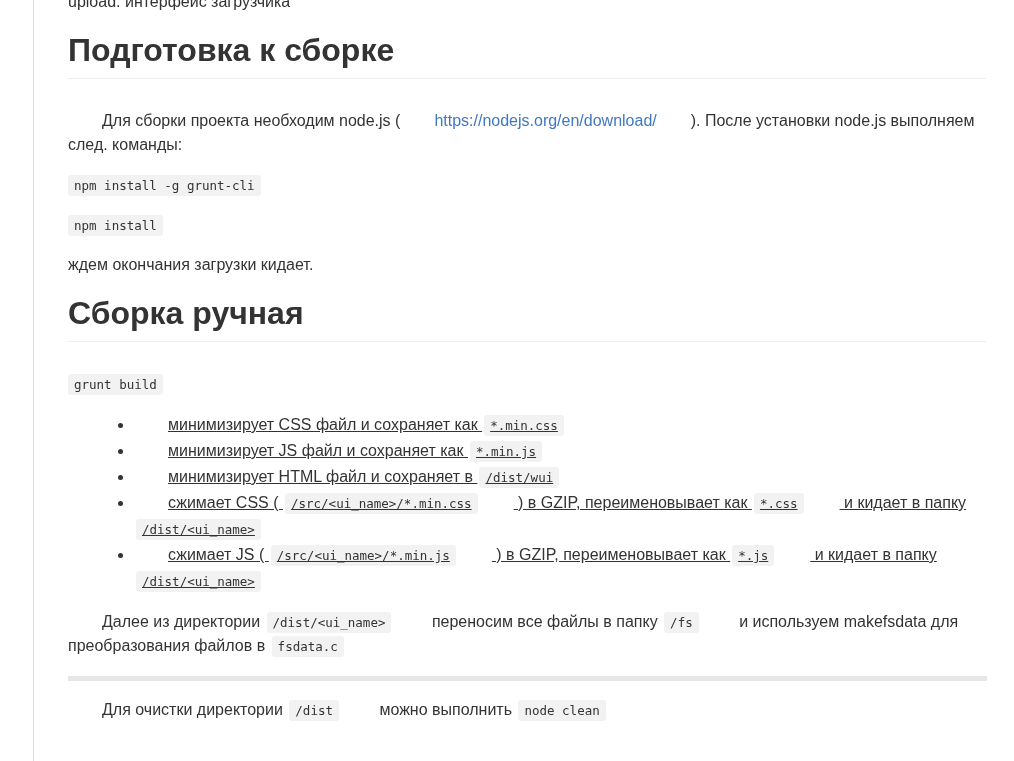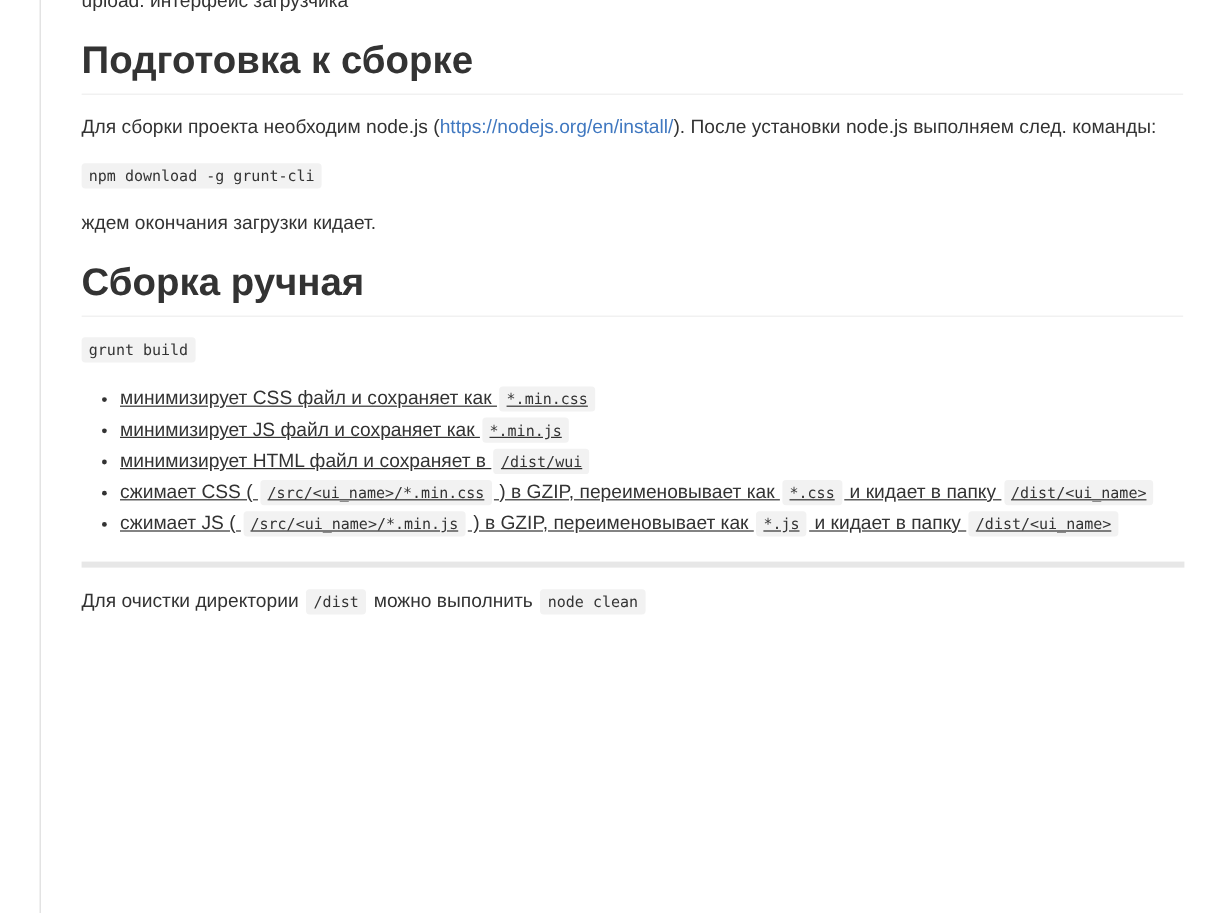--- a/index.html
+++ b/index.html
@@ -3,21 +3,21 @@
 <meta charset="utf-8">
 <style>
   :root {
     --link: #4078c0;
     --text: #333333;
     --code_bg: #f2f2f2;
     --container_border: #dddddd;
     --heading_rule: #eeeeee;
     --hr_fill: #e7e7e7;
   }
-  * { box-sizing: border-box; }
+  * { box-sizing: border-box; margin-left: 34px; }
   html, body {
     margin: 0; padding: 0;
     background: #ffffff;
   }
   body {
     width: 1014px; height: 761px;
     overflow: hidden;
     font-family: "Liberation Sans", sans-serif;
     font-size: 16px;
     color: var(--text);
@@ -28,21 +28,21 @@
     width: 986px;
     min-height: 800px;
     padding: 0 33px 40px 34px;
   }
   .readme-box > :first-child { margin-top: -10px; }
   p { margin: 0 0 16px 0; line-height: 1.5; }
   h1 {
     font-size: 32px;
     font-weight: 700;
     line-height: 1.25;
-    margin: 10px 0 16px 0;
+    margin: 10px 0 30px 0;
     padding-bottom: 8px;
     border-bottom: 1px solid var(--heading_rule);
     color: var(--text);
   }
   a {
     color: var(--link);
     text-decoration: none;
     cursor: pointer;
   }
   code {
@@ -75,40 +75,42 @@
 </style>
 </head>
 <body>
 
 <div class="readme-box">
 
   <p>upload: интерфейс загрузчика</p>
 
   <h1>Подготовка к сборке</h1>
 
-  <p><span>Для сборки проекта необходим node.js (</span><a>https://nodejs.org/en/install/</a><span>). После установки node.js выполняем след. команды:</span></p>
+  <p><span>Для сборки проекта необходим node.js (</span><a>https://nodejs.org/en/download/</a><span>). После установки node.js выполняем след. команды:</span></p>
 
-  <p class="codep"><code>npm download -g grunt-cli</code></p>
+  <p class="codep"><code>npm install -g grunt-cli</code></p>
 
 
+  <p class="codep"><code>npm install</code></p>
 
   <p>ждем окончания загрузки кидает.</p>
 
   <h1>Сборка ручная</h1>
 
 
   <p class="codep"><code>grunt build</code></p>
 
 
   <ul>
     <li><span>минимизирует CSS файл и сохраняет как </span><code>*.min.css</code></li>
     <li><span>минимизирует JS файл и сохраняет как </span><code>*.min.js</code></li>
     <li><span>минимизирует HTML файл и сохраняет в </span><code>/dist/wui</code></li>
     <li><span>сжимает CSS ( </span><code>/src/&lt;ui_name&gt;/*.min.css</code><span> ) в GZIP, переименовывает как </span><code>*.css</code><span> и кидает в папку </span><code>/dist/&lt;ui_name&gt;</code></li>
     <li><span>сжимает JS ( </span><code>/src/&lt;ui_name&gt;/*.min.js</code><span> ) в GZIP, переименовывает как </span><code>*.js</code><span> и кидает в папку </span><code>/dist/&lt;ui_name&gt;</code></li>
   </ul>
 
+  <p><span>Далее из директории </span><code>/dist/&lt;ui_name&gt;</code><span> переносим все файлы в папку </span><code>/fs</code><span> и используем makefsdata для преобразования файлов в </span><code>fsdata.c</code></p>
 
   <hr class="thick">
 
   <p><span>Для очистки директории </span><code>/dist</code><span> можно выполнить </span><code>node clean</code></p>
 
 </div>
 
 </body></html>

